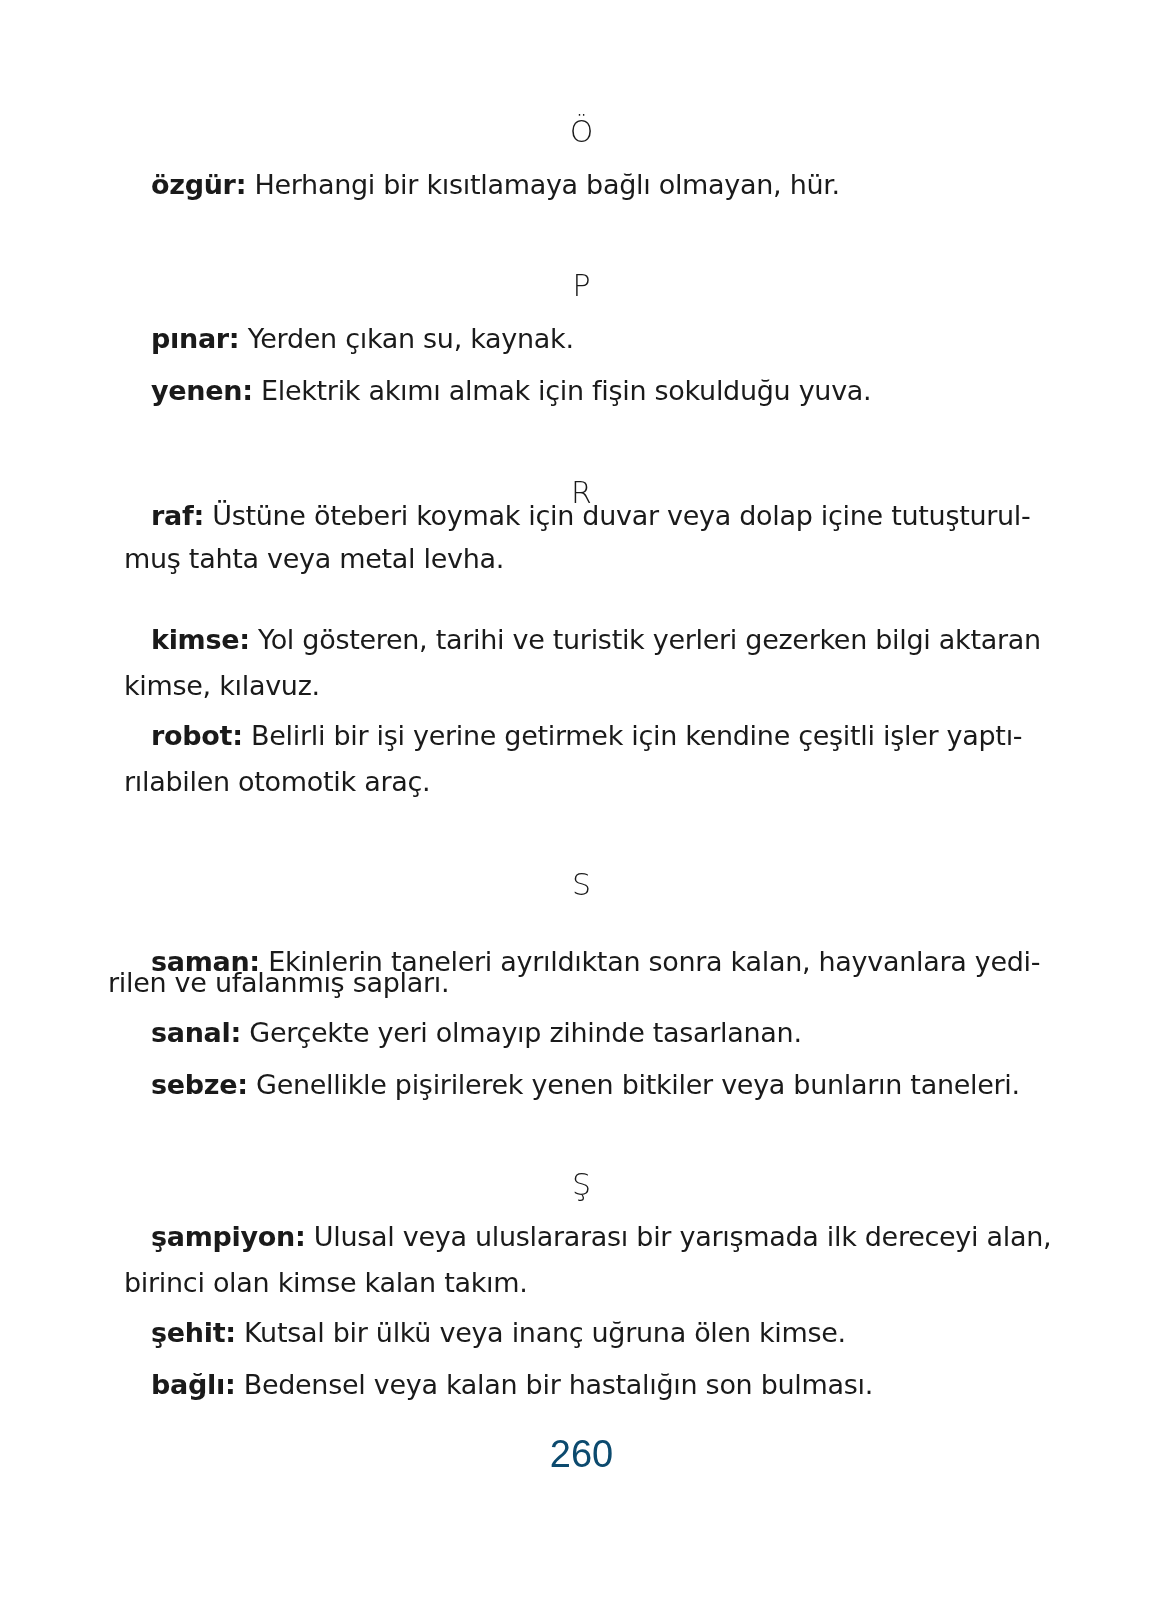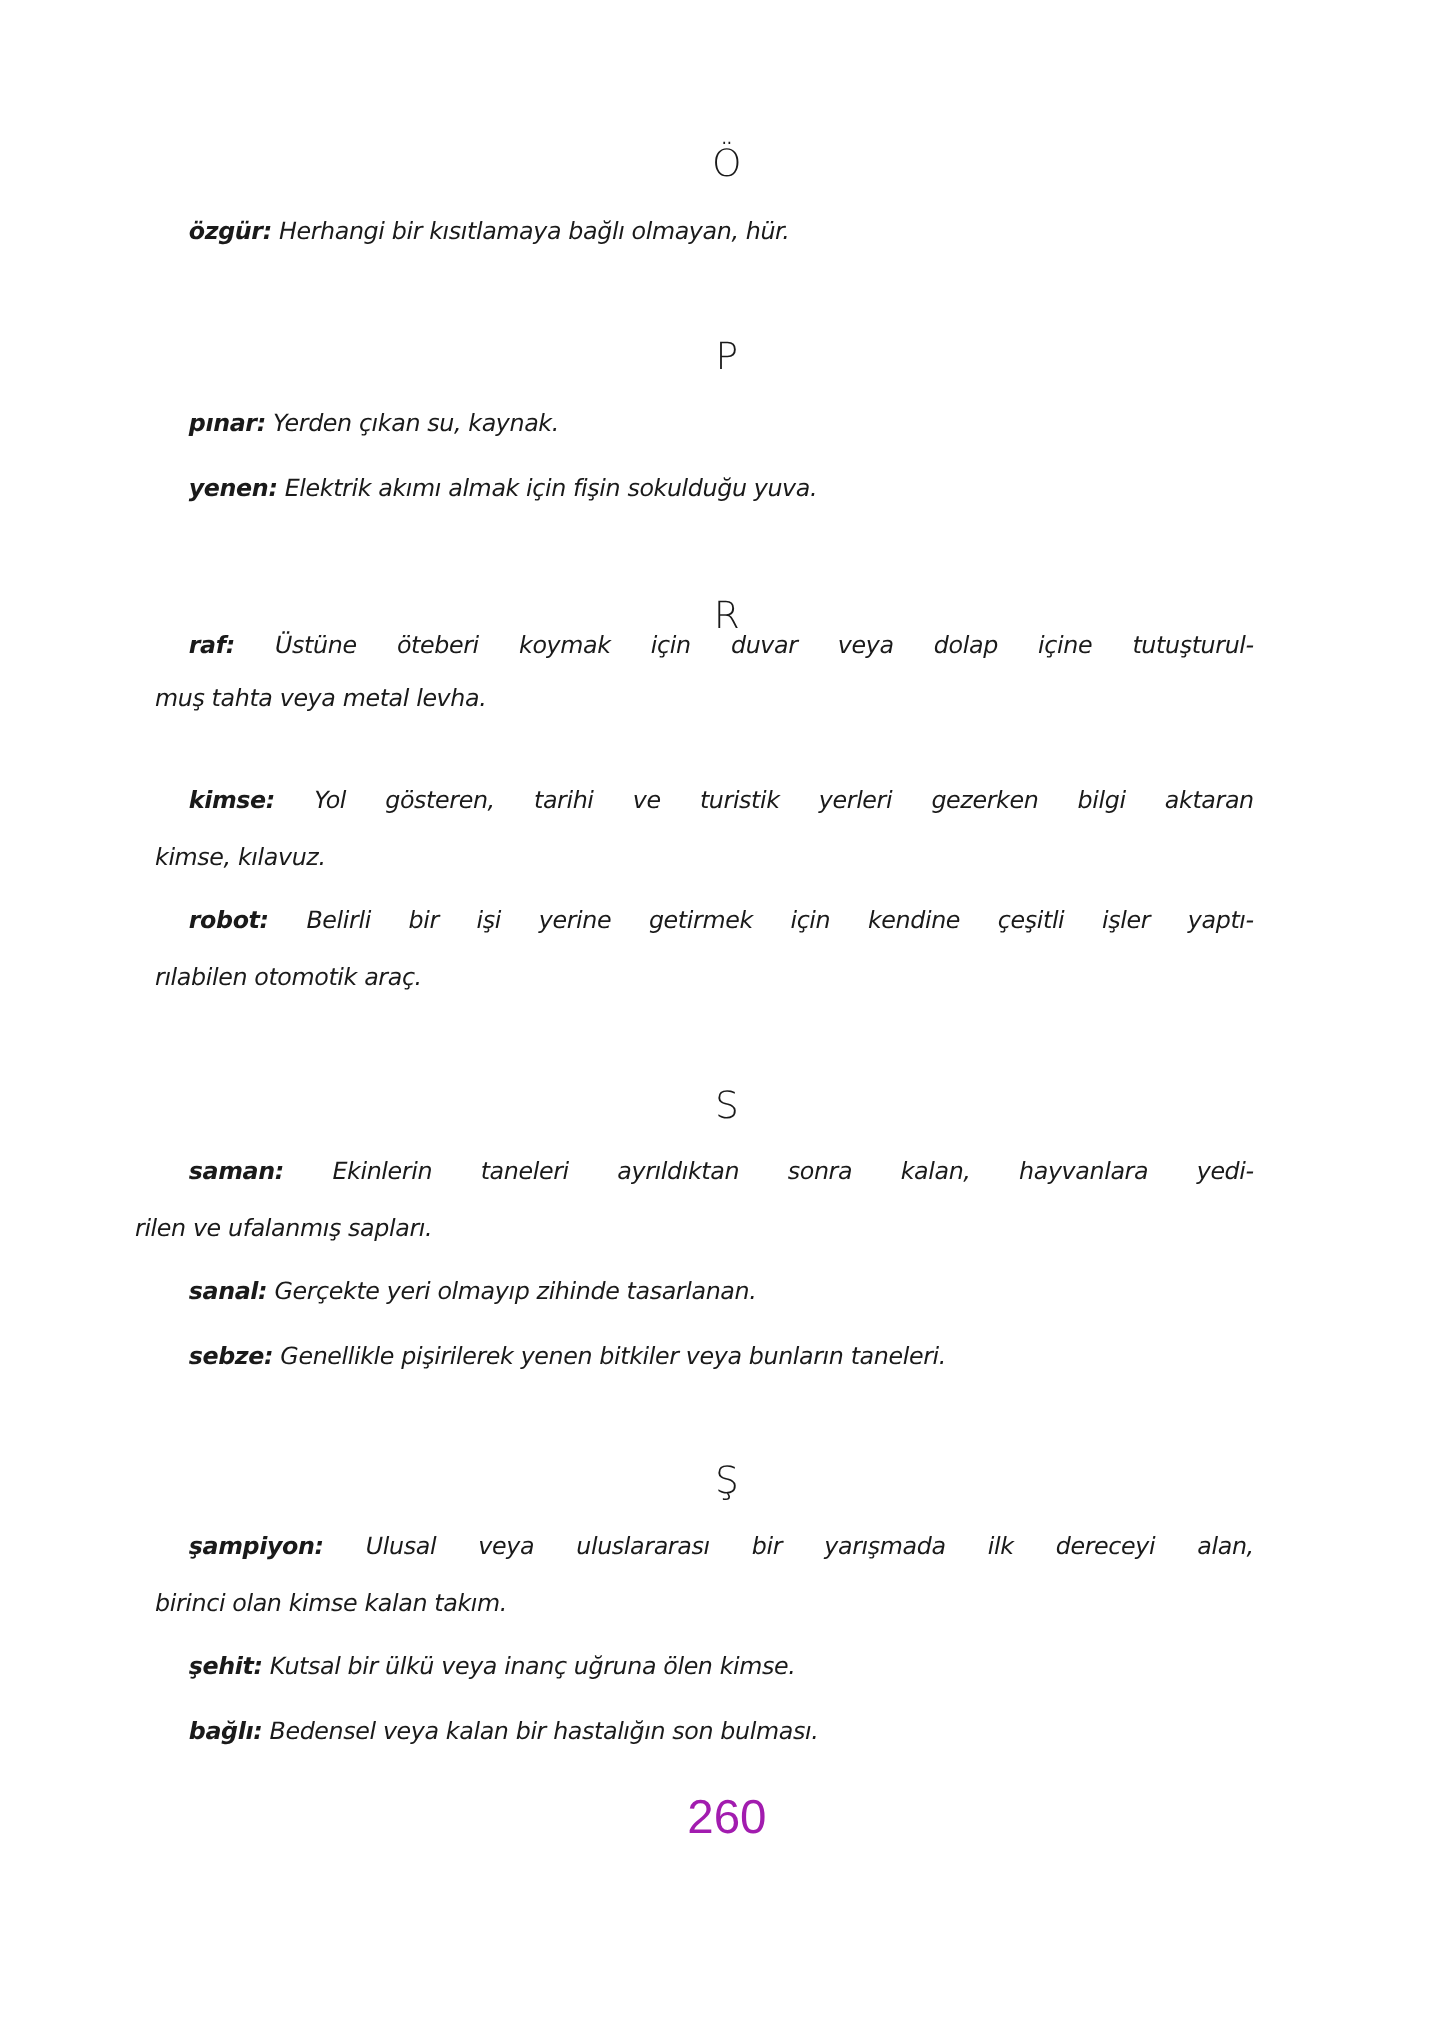--- a/index.html
+++ b/index.html
@@ -1,25 +1,25 @@
 <!DOCTYPE html>
 <html><head>
 <meta charset="utf-8">
 <style>
   html, body { margin:0; padding:0; background:#ffffff; }
   body { width:1163px; height:1616px; position:relative; overflow:hidden;
          font-family:"DejaVu Sans", sans-serif; color:#1a1a1a; }
   .letter { position:absolute; left:0; width:1163px; text-align:center;
             font-size:30px; font-weight:300; line-height:36px; }
-  .line { position:absolute; font-size:19px; line-height:34px; white-space:nowrap; letter-spacing:-0.3px;font-style:italic; }
+  .line { position:absolute; font-size:27px; line-height:34px; white-space:nowrap; letter-spacing:-0.3px; }
   .term { font-weight:bold; }
   .def { font-weight:normal; }
   .justify { width:880px; text-align:justify; text-align-last:justify; }
   .pagenum { position:absolute; left:0; width:1163px; text-align:center;
-             font-family:"Liberation Sans", sans-serif; font-size:38px; line-height:44px; color:#a21caf; }
+             font-family:"Liberation Sans", sans-serif; font-size:38px; line-height:44px; color:#0c4a6e; }
 </style>
 </head>
 <body>
 
 <div class="letter" style="top:114px">Ö</div>
 <div class="line" style="left:151px; top:168px">
   <span class="term">özgür:</span>
   <span class="def">Herhangi bir kısıtlamaya bağlı olmayan, hür.</span>
 </div>
 
@@ -46,21 +46,21 @@
 </div>
 <div class="line" style="left:124px; top:669px">kimse, kılavuz.</div>
 
 <div class="line justify" style="left:151px; top:719px; width:852px">
   <span class="term">robot:</span>
   <span class="def">Belirli bir işi yerine getirmek için kendine çeşitli işler yaptı-</span>
 </div>
 <div class="line" style="left:124px; top:765px">rılabilen otomotik araç.</div>
 
 <div class="letter" style="top:867px">S</div>
-<div class="line justify" style="left:151px; top:920px; width:852px">
+<div class="line justify" style="left:151px; top:945px; width:852px">
   <span class="term">saman:</span>
   <span class="def">Ekinlerin taneleri ayrıldıktan sonra kalan, hayvanlara yedi-</span>
 </div>
 <div class="line" style="left:108px; top:966px">rilen ve ufalanmış sapları.</div>
 
 <div class="line" style="left:151px; top:1016px">
   <span class="term">sanal:</span>
   <span class="def">Gerçekte yeri olmayıp zihinde tasarlanan.</span>
 </div>
 <div class="line" style="left:151px; top:1068px">

